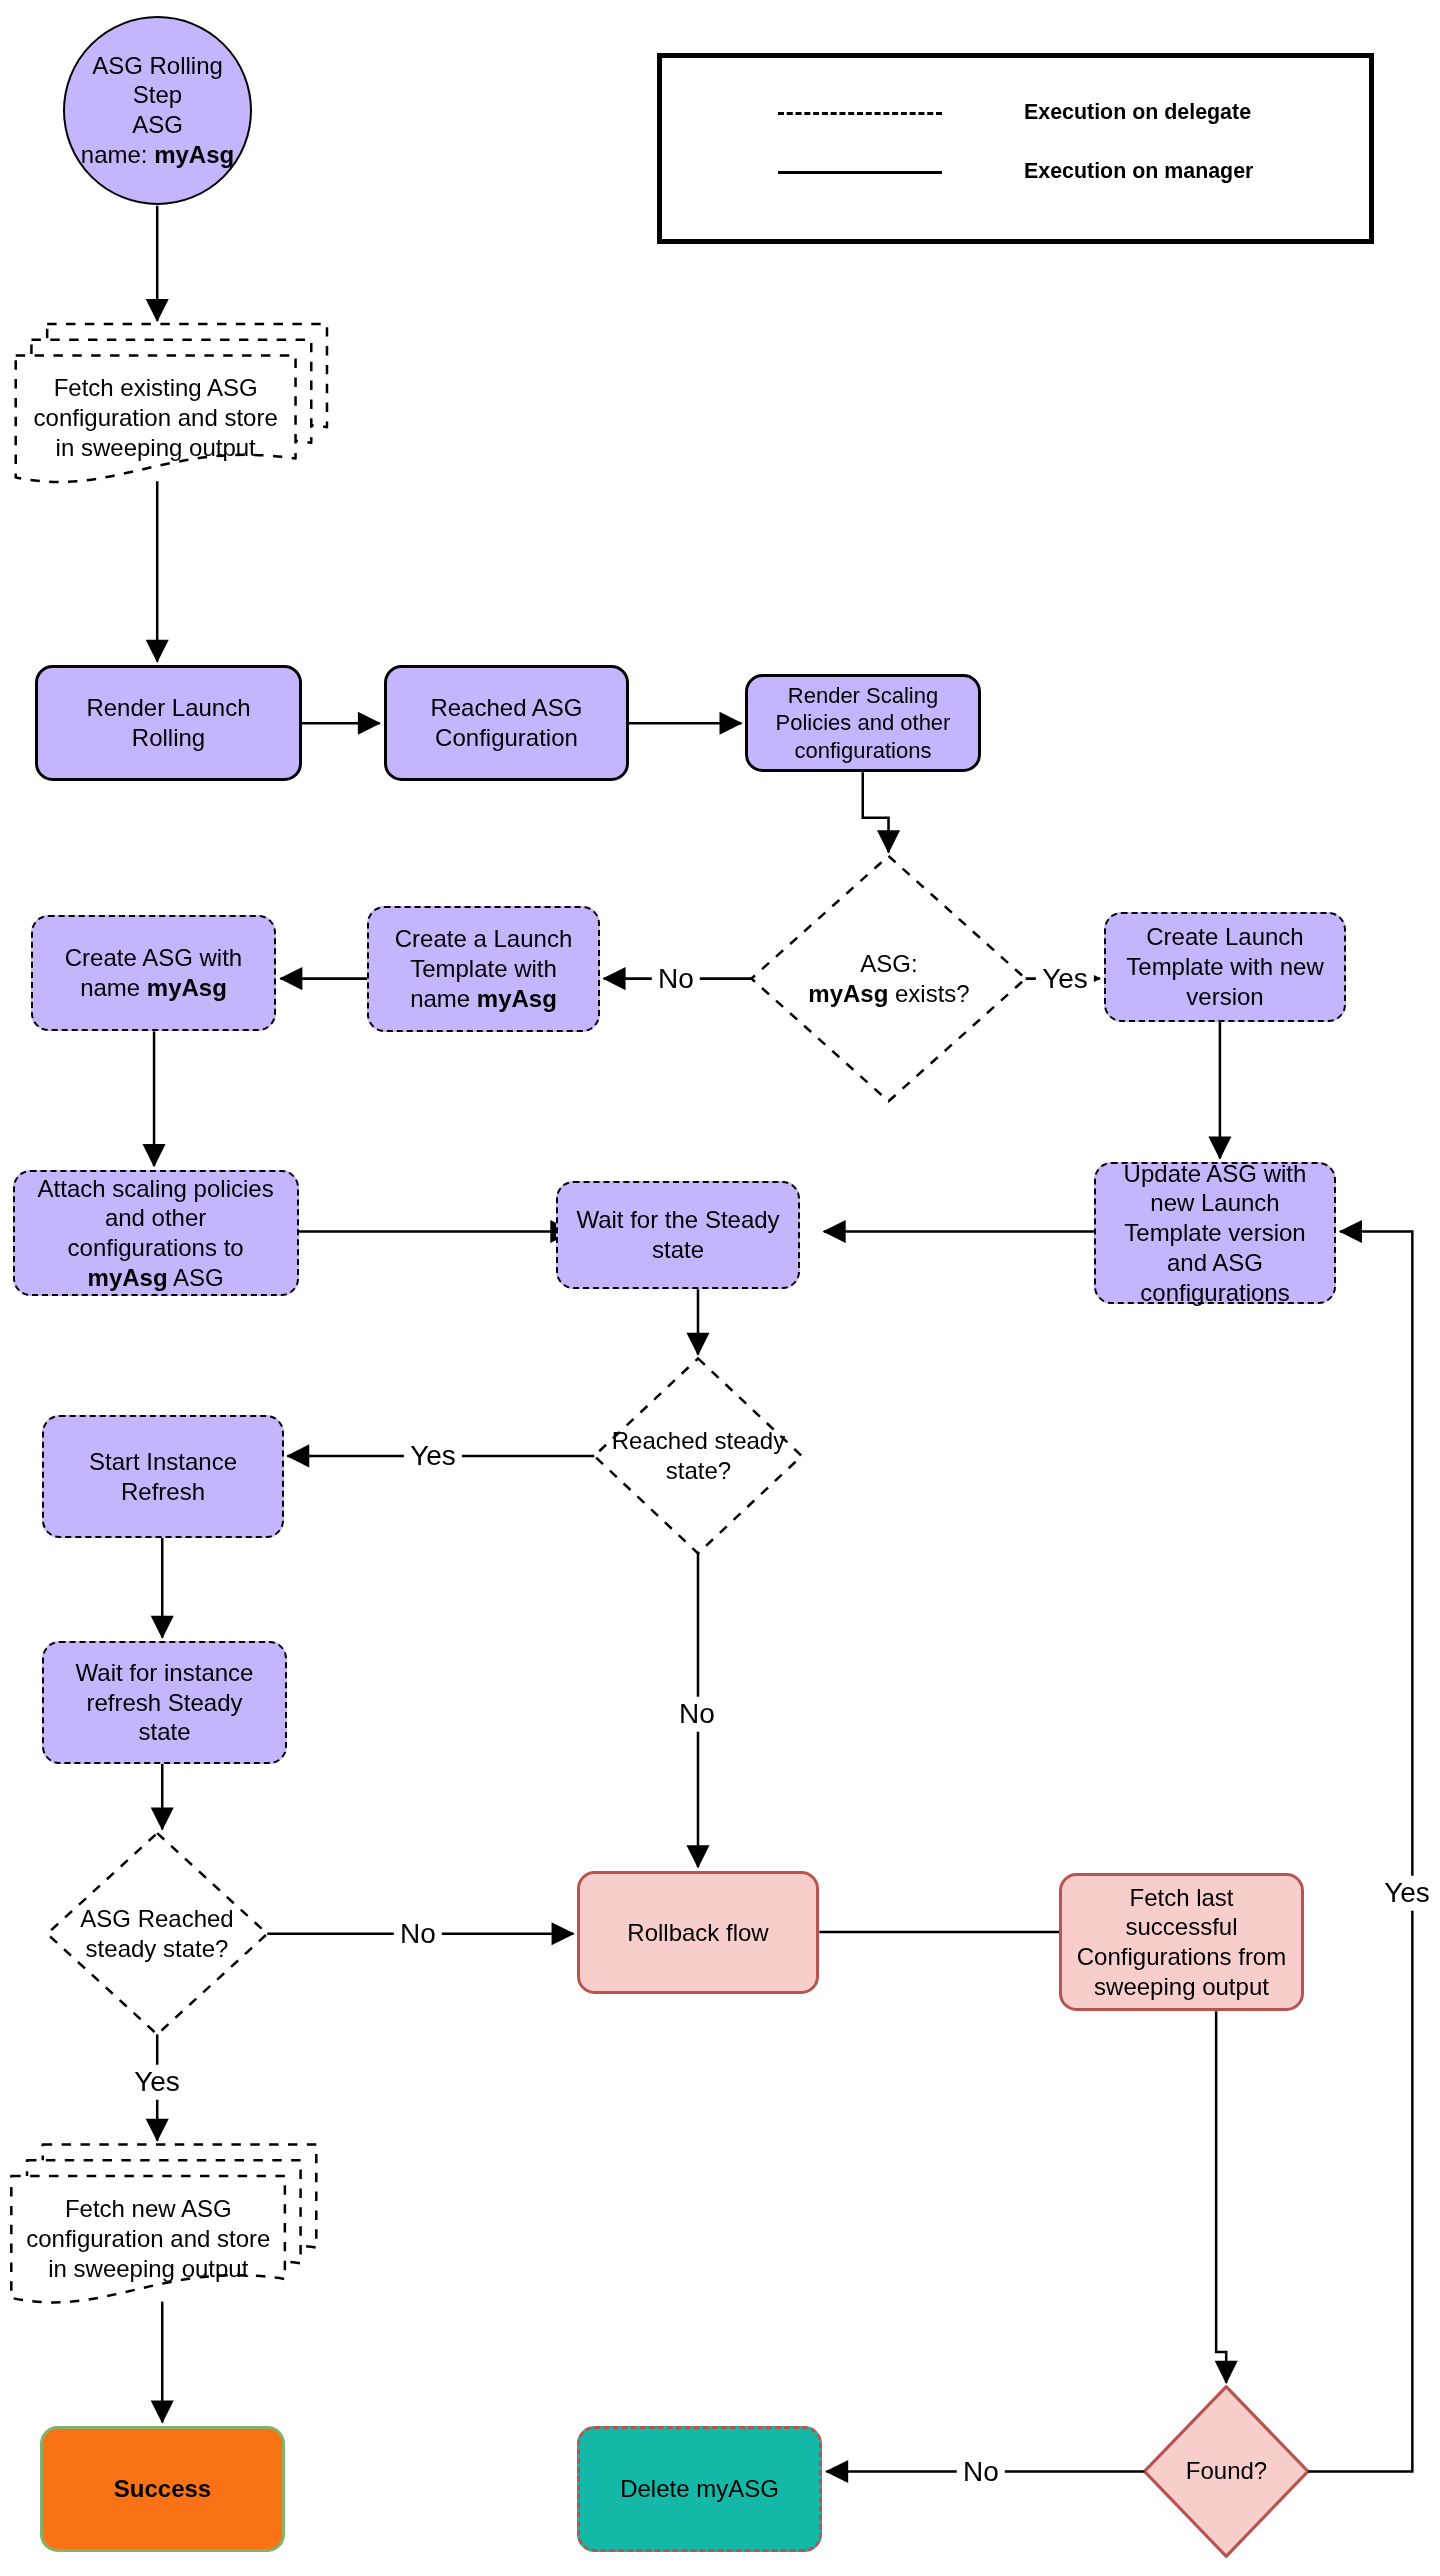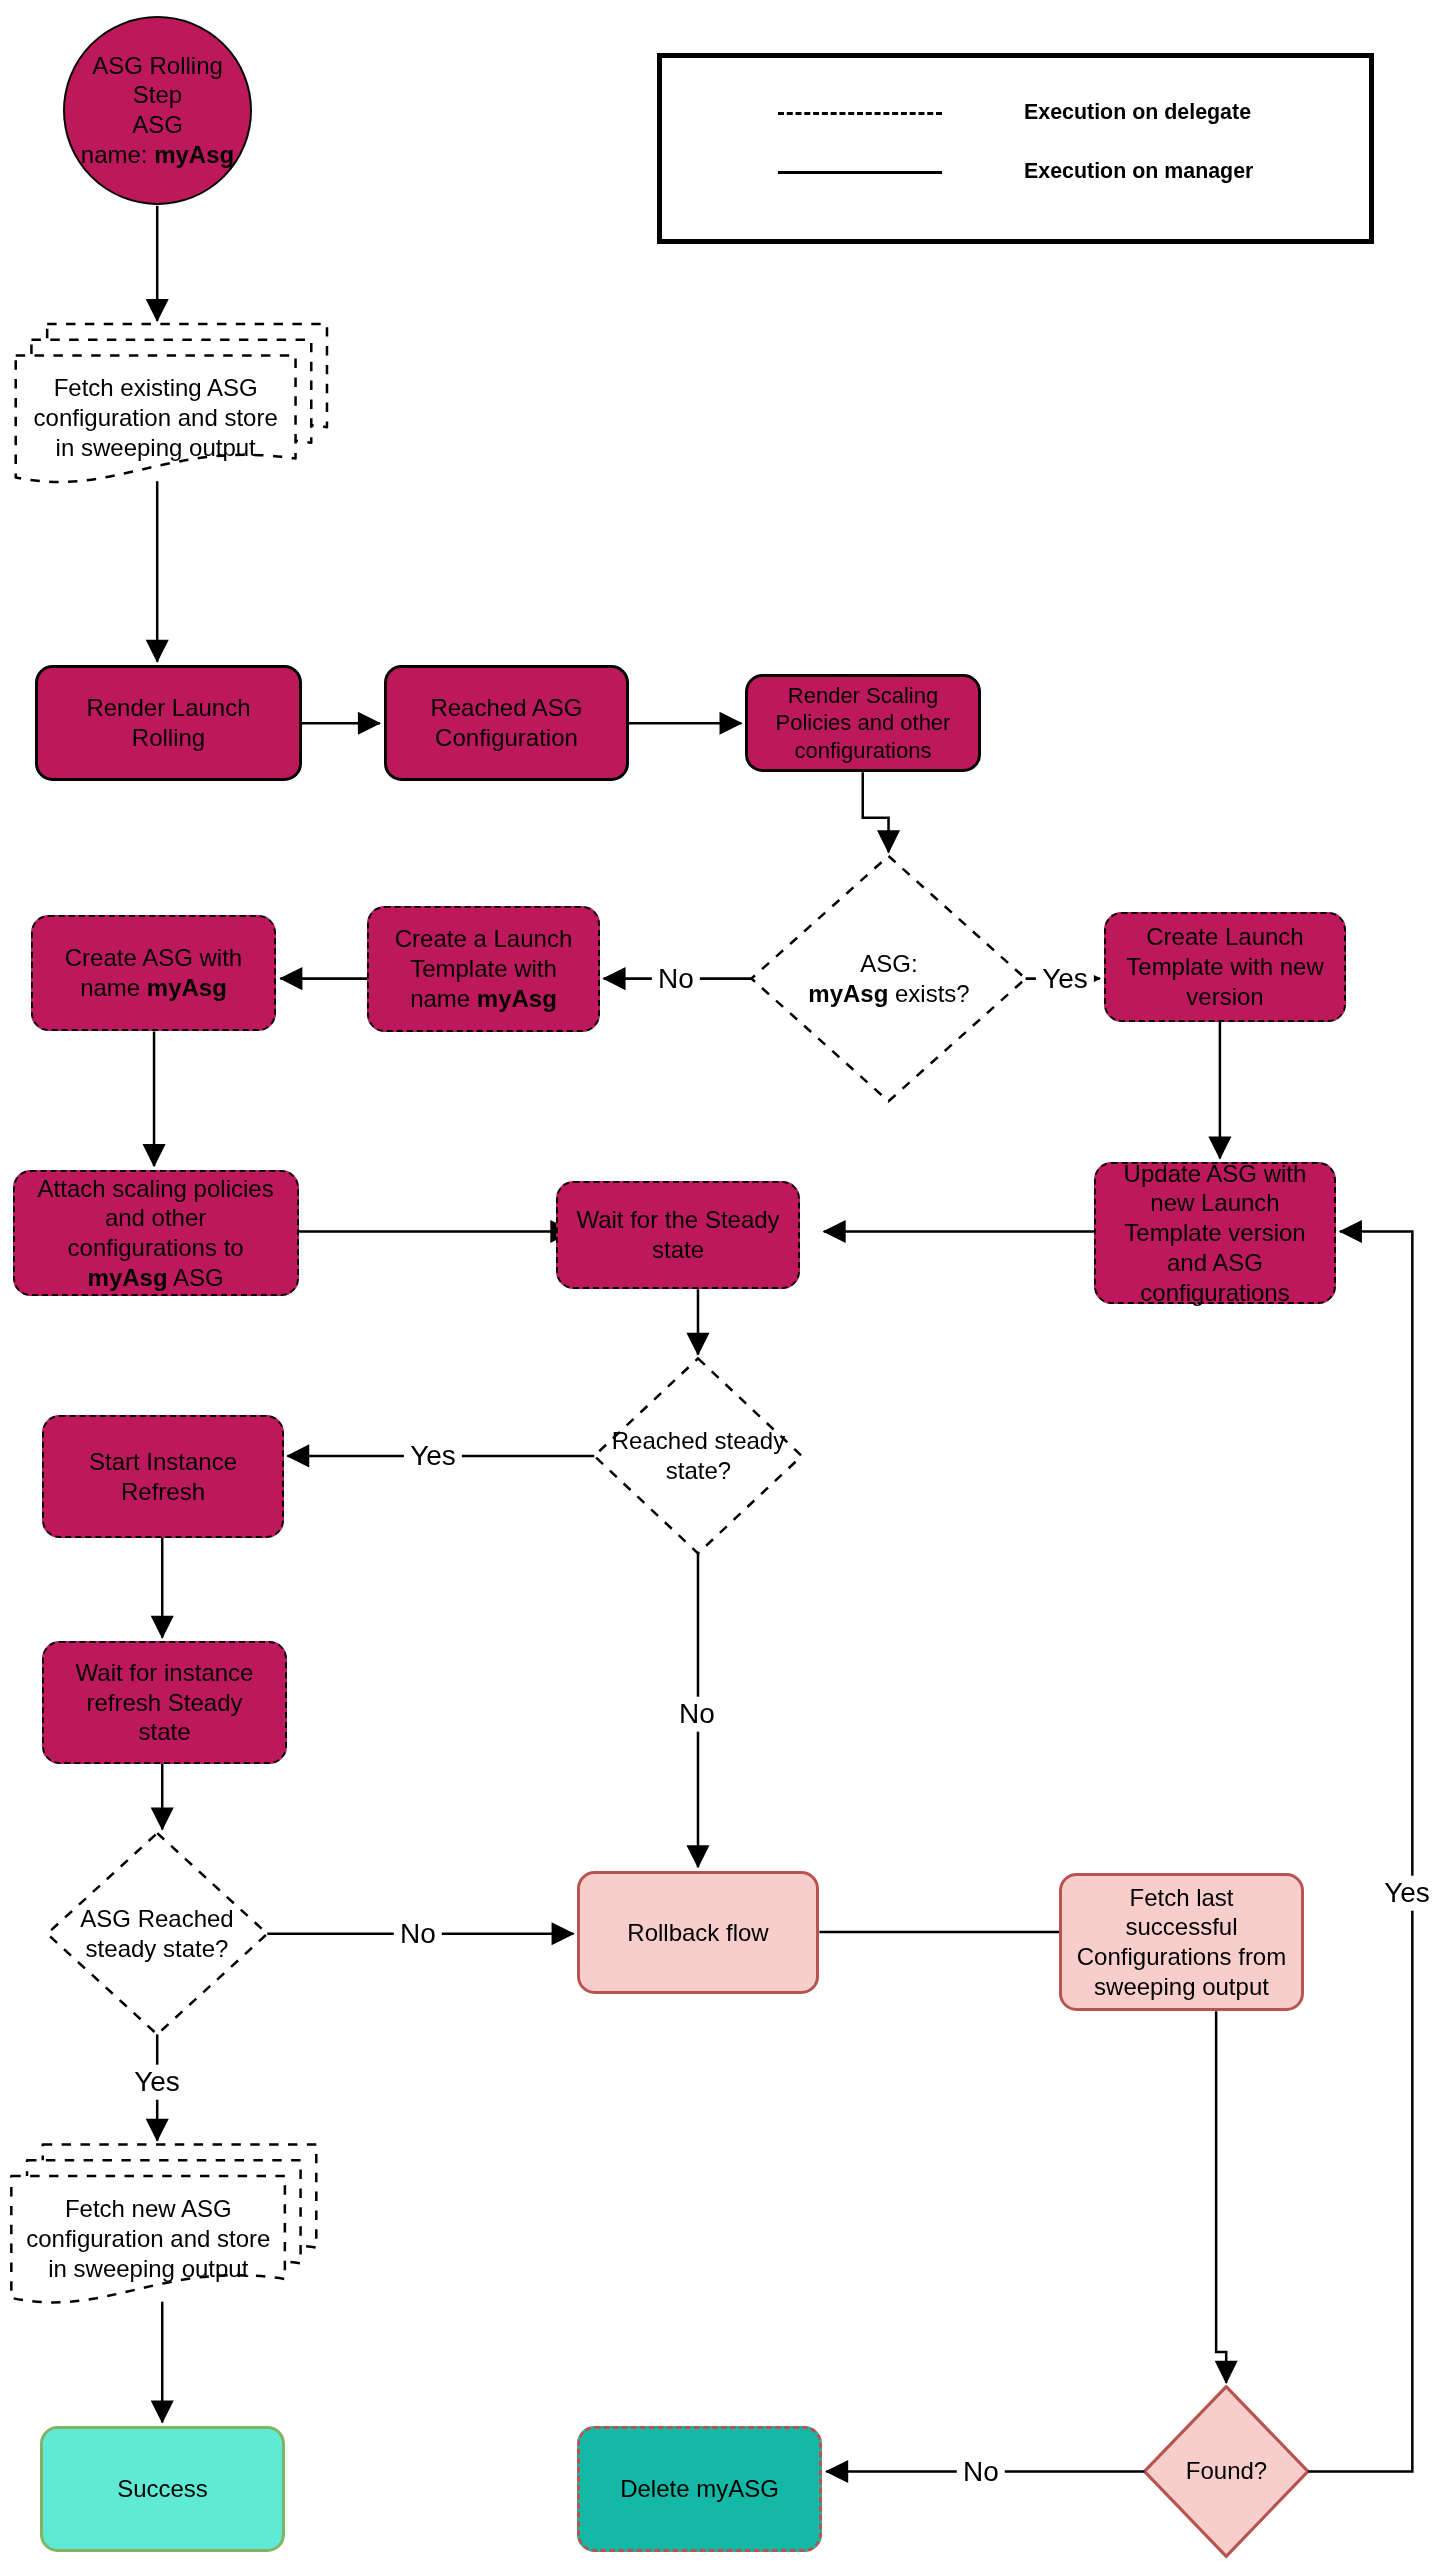--- a/index.html
+++ b/index.html
@@ -2,27 +2,27 @@
 <html style="font-size:10px"><head>
 <meta charset="utf-8">
 <style>
   html,body{margin:0;padding:0;background:#ffffff;}
   body{width:1440px;height:2576px;position:relative;overflow:hidden;
        font-family:"Liberation Sans",sans-serif;color:#000;}
   #canvas{position:absolute;left:0;top:0;width:1440px;height:2576px;}
   #edges{position:absolute;left:0;top:0;z-index:1;}
   .node{position:absolute;box-sizing:border-box;display:flex;flex-direction:column;
         align-items:center;justify-content:center;text-align:center;
-        font-size:24px;line-height:1.24;background:#be185d;border-radius:17.6px;
+        font-size:24px;line-height:1.24;background:#c4b5fd;border-radius:17.6px;
         padding:6.3px 14px;z-index:2;}
   .solid{border:3.1px solid #000;}
   .dashed{border:2.5px dashed #000;}
   .red-solid{background:#f8cecc;border:3.1px solid #b85450;}
   .red-dashed{background:#14b8a6;border:3.1px dashed #b85450;}
-  .green-solid{background:#5eead4;border:3.1px solid #82b366;}
+  .green-solid{background:#f97316;border:3.1px solid #82b366;font-weight:bold;}
   .circle{border-radius:50%;border:2.5px solid #000;padding:6.3px;}
   .overlay{position:absolute;box-sizing:border-box;display:flex;flex-direction:column;
         align-items:center;justify-content:center;text-align:center;
         font-size:24px;line-height:1.24;background:transparent;border:none;z-index:2;}
   .b{font-weight:700;}
   .inline-wrap{display:inline;}
   .elabel{position:absolute;transform:translate(-50%,-50%);background:#fff;
         padding:1.3px 6.3px;font-size:28px;z-index:3;white-space:nowrap;}
   .legend{position:absolute;left:657px;top:53px;width:717px;height:191px;
         box-sizing:border-box;border:5.7px solid #000;background:#fff;z-index:2;}

